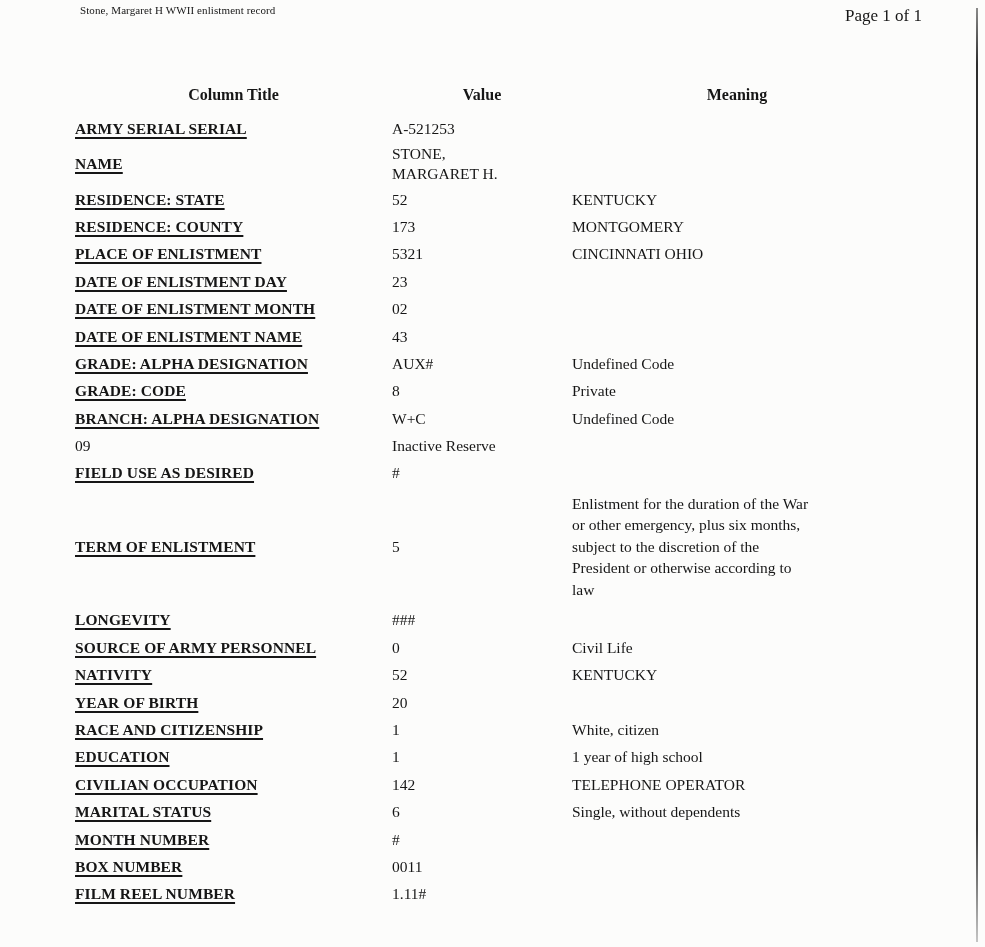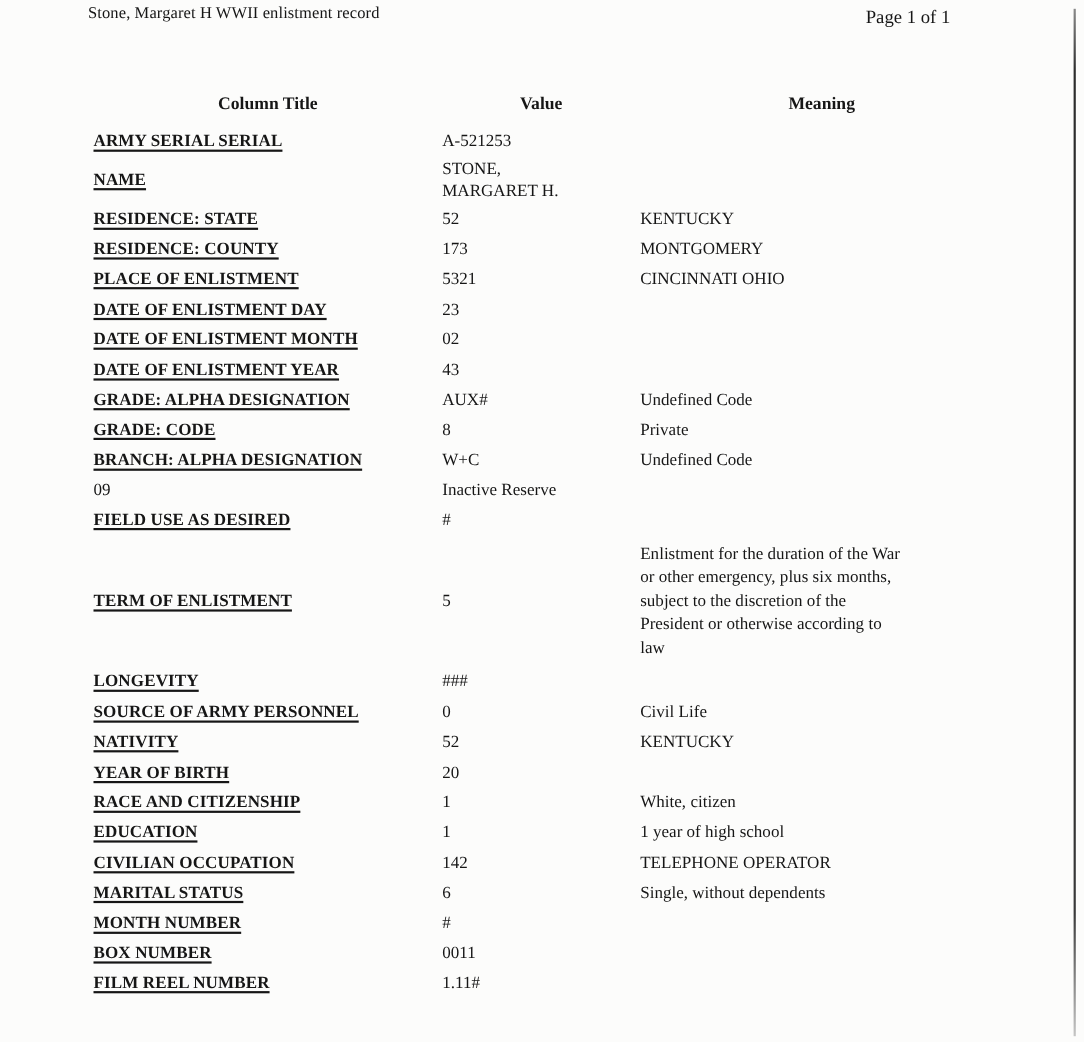--- a/index.html
+++ b/index.html
@@ -8,46 +8,46 @@
     position: relative;
     background: #fcfcfb;
     font-family: "Liberation Serif", "DejaVu Serif", serif;
     color: #161616;
     overflow: hidden;
   }
   
   .doc-header-title {
     position: absolute;
     left: 80px; top: 4px;
-    font-size: 15px;
+    font-size: 11px;
     letter-spacing: 0.1px;
     white-space: nowrap;
   }
   .doc-page-indicator {
     position: absolute;
-    left: 787px; top: 6px;
+    left: 845px; top: 6px;
     font-size: 17px;
     white-space: nowrap;
   }
   
   .scan-edge-line {
     position: absolute;
     left: 976px; top: 8px;
     width: 2px; height: 934px;
     background: linear-gradient(180deg,
       rgba(45,45,45,0.55) 0%,
       #2d2d2d 6%,
       #242424 60%,
       #3a3a3a 88%,
       rgba(70,70,70,0.30) 100%);
   }
   
   .record-table {
     position: absolute;
-    left: 85px; top: 86px;
+    left: 75px; top: 86px;
     width: 827px;
   }
   .thead {
     display: grid;
     grid-template-columns: 317px 180px 1fr;
     min-height: 29px;
     align-items: start;
   }
   .th {
     font-weight: 700;
@@ -120,21 +120,21 @@
         <span class="cell c-title">DATE OF ENLISTMENT DAY</span>
         <span class="cell c-value">23</span>
         <span class="cell c-meaning"></span>
       </div>
       <div class="row">
         <span class="cell c-title">DATE OF ENLISTMENT MONTH</span>
         <span class="cell c-value">02</span>
         <span class="cell c-meaning"></span>
       </div>
       <div class="row">
-        <span class="cell c-title">DATE OF ENLISTMENT YEAR</span>
+        <span class="cell c-title">DATE OF ENLISTMENT NAME</span>
         <span class="cell c-value">43</span>
         <span class="cell c-meaning"></span>
       </div>
       <div class="row">
         <span class="cell c-title">GRADE: ALPHA DESIGNATION</span>
         <span class="cell c-value">AUX#</span>
         <span class="cell c-meaning">Undefined Code</span>
       </div>
       <div class="row">
         <span class="cell c-title">GRADE: CODE</span>

